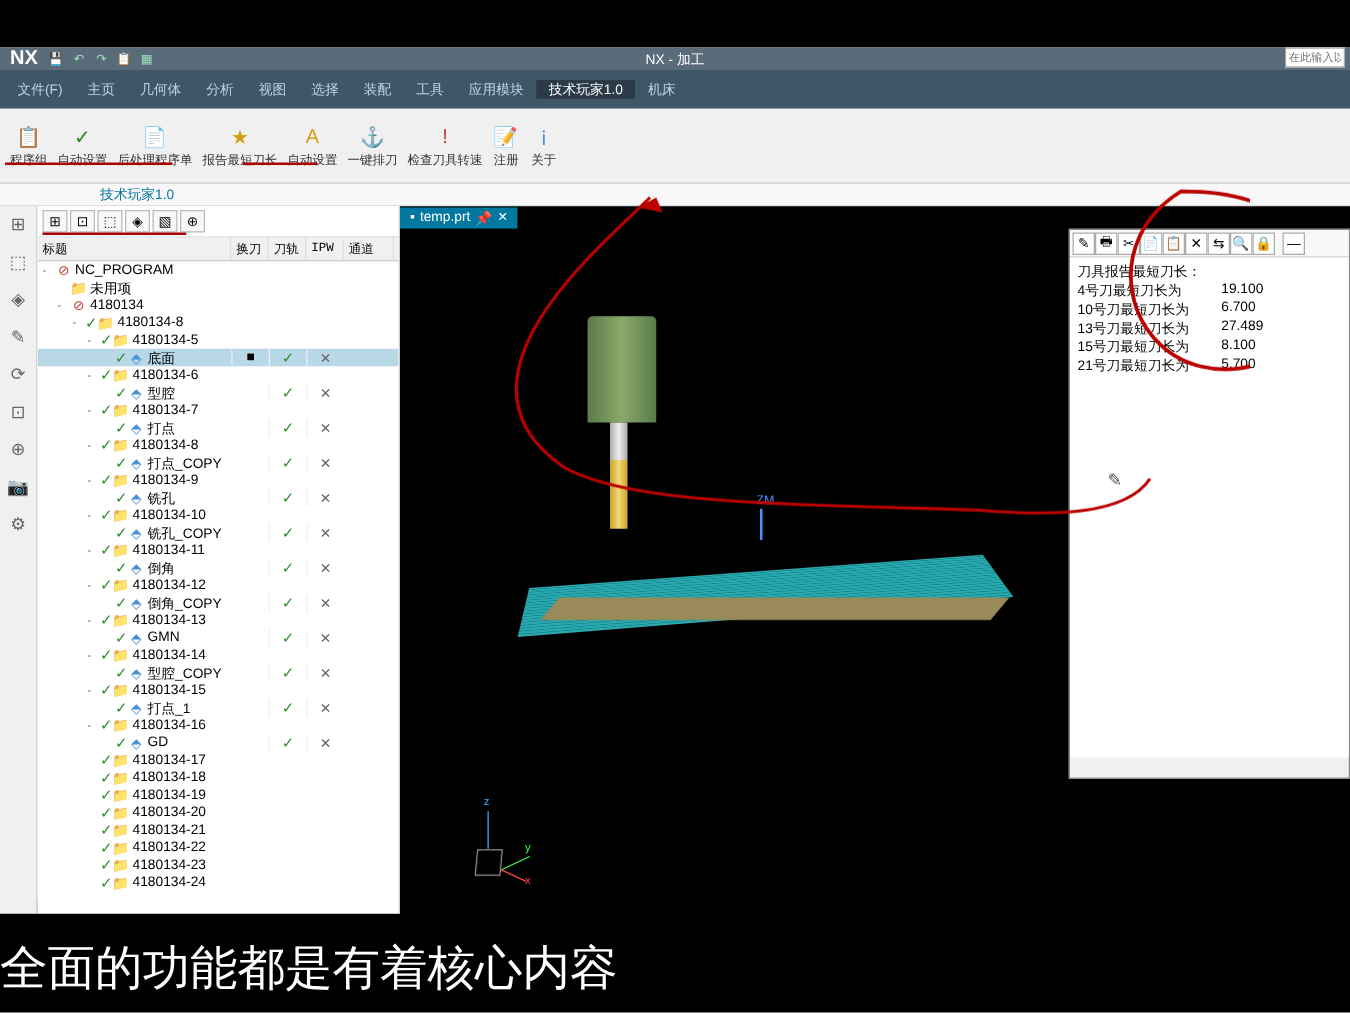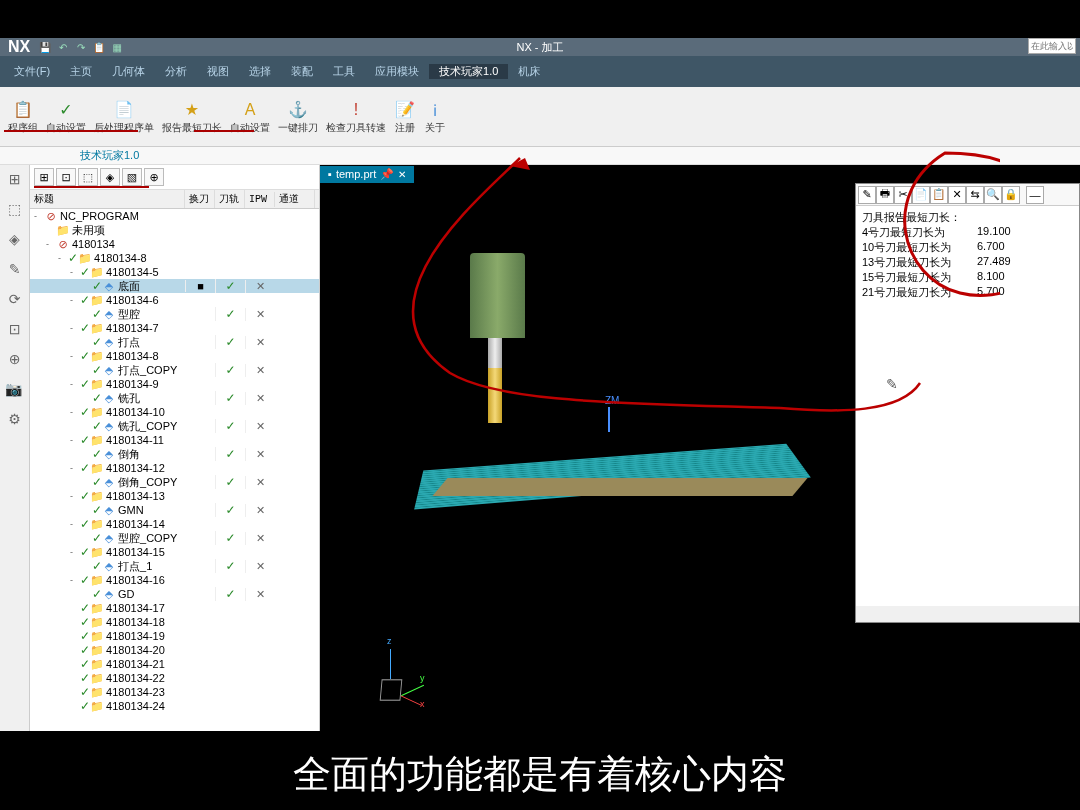--- a/index.html
+++ b/index.html
@@ -76,21 +76,21 @@
 .info-panel { position: absolute; right: 0; top: 0; width: 225px; height: 440px; background: #f0f0f0; border: 1px solid #888; }
 .info-title { height: 16px; background: #5a7a9a; color: #fff; font-size: 11px; padding: 0 6px; }
 .info-toolbar { height: 22px; background: #f8f8f8; border-bottom: 1px solid #ccc; display: flex; align-items: center; padding: 0 2px; gap: 0; }
 .info-toolbar .itbtn { width: 18px; height: 18px; border: 1px solid #aaa; background: #fff; font-size: 11px; display: flex; align-items: center; justify-content: center; cursor: pointer; }
 .info-body { background: #fff; padding: 4px 6px; font-size: 11px; height: calc(100% - 38px); position: relative; }
 .info-line { display: flex; white-space: pre; }
 .info-line .ilabel { width: 115px; }
 .info-line .ival { }
 .pencil-cursor { position: absolute; left: 30px; top: 170px; font-size: 14px; color: #555; }
 .annot { position: absolute; pointer-events: none; }
-.subtitle { position: absolute; bottom: 10px; left: 0; width: 100%; text-align: center; color: #fff; font-size: 38px; font-weight: 400; text-shadow: 1px 1px 3px rgba(0,0,0,.8); }
+.subtitle { position: absolute; bottom: 10px; left: 0; width: 100%; color: #fff; font-size: 38px; font-weight: 400; text-shadow: 1px 1px 3px rgba(0,0,0,.8); }
 </style>
 </head>
 <body>
 
 <div class="app">
 
   <div class="titlebar">
     <span class="nx-logo">NX</span>
     <div class="title-icons">
       <span class="ticon">💾</span>

